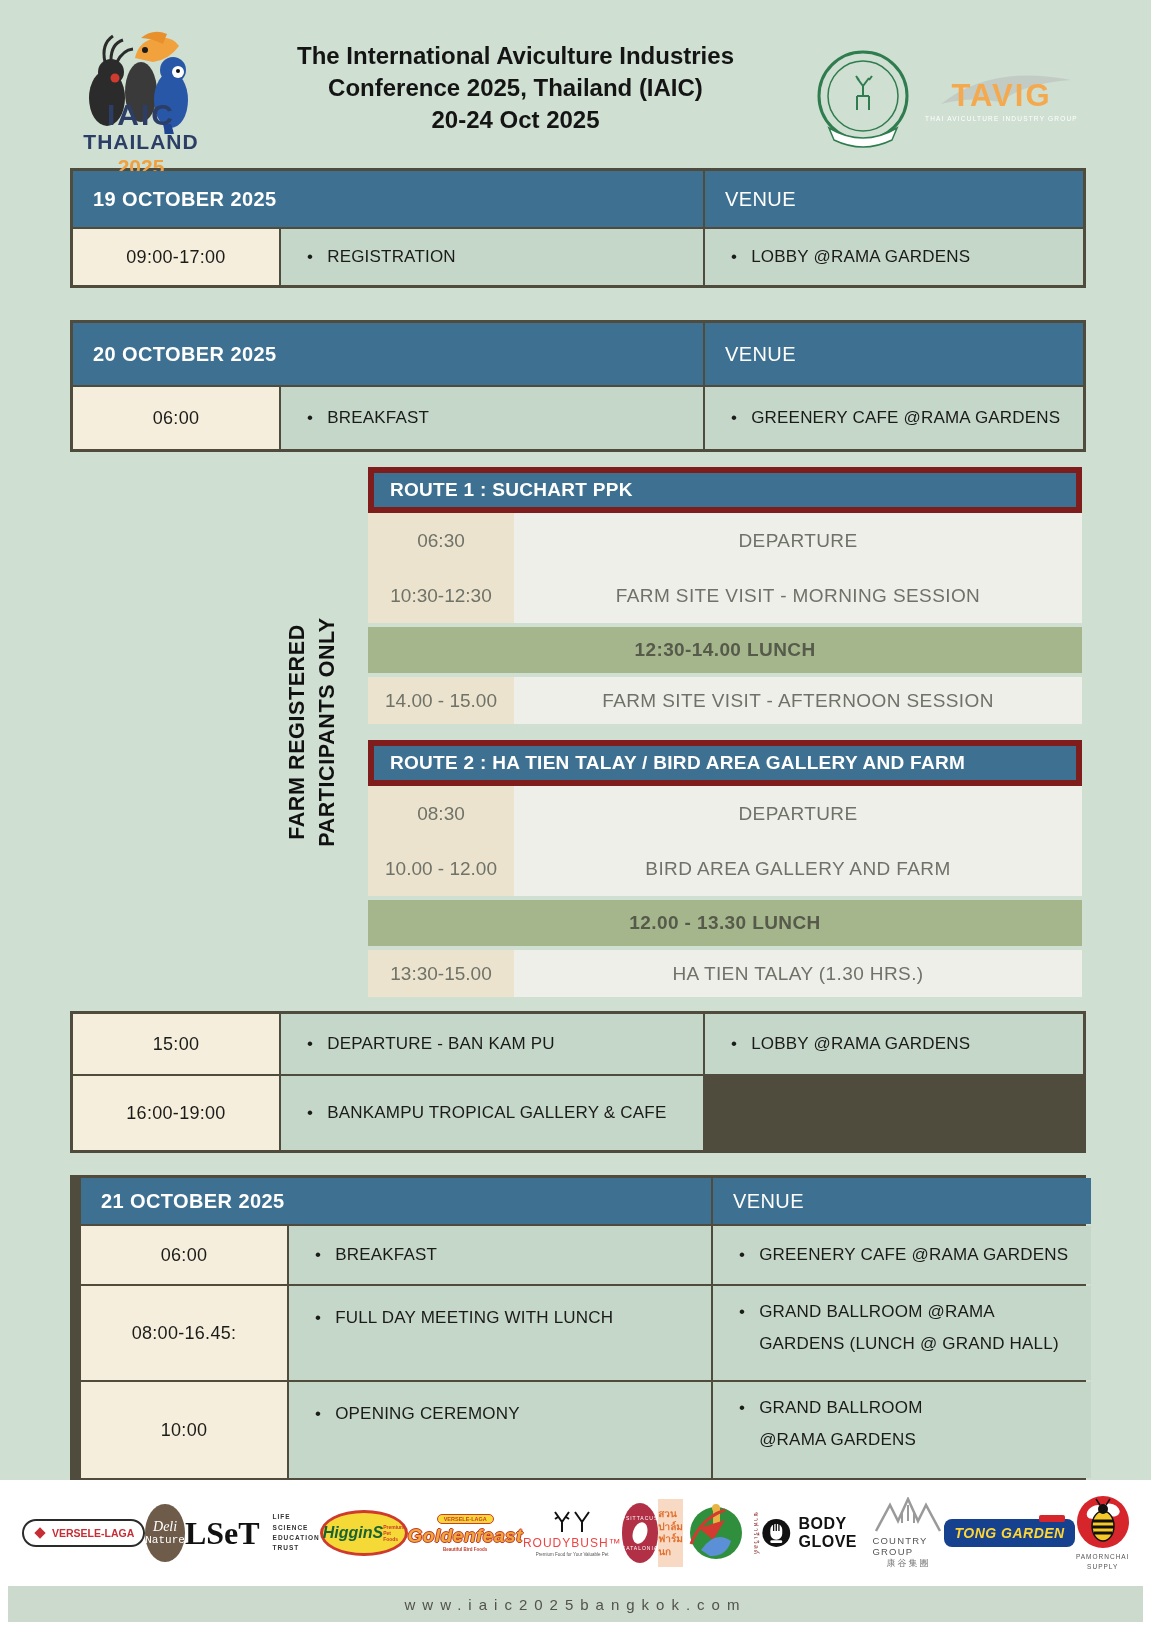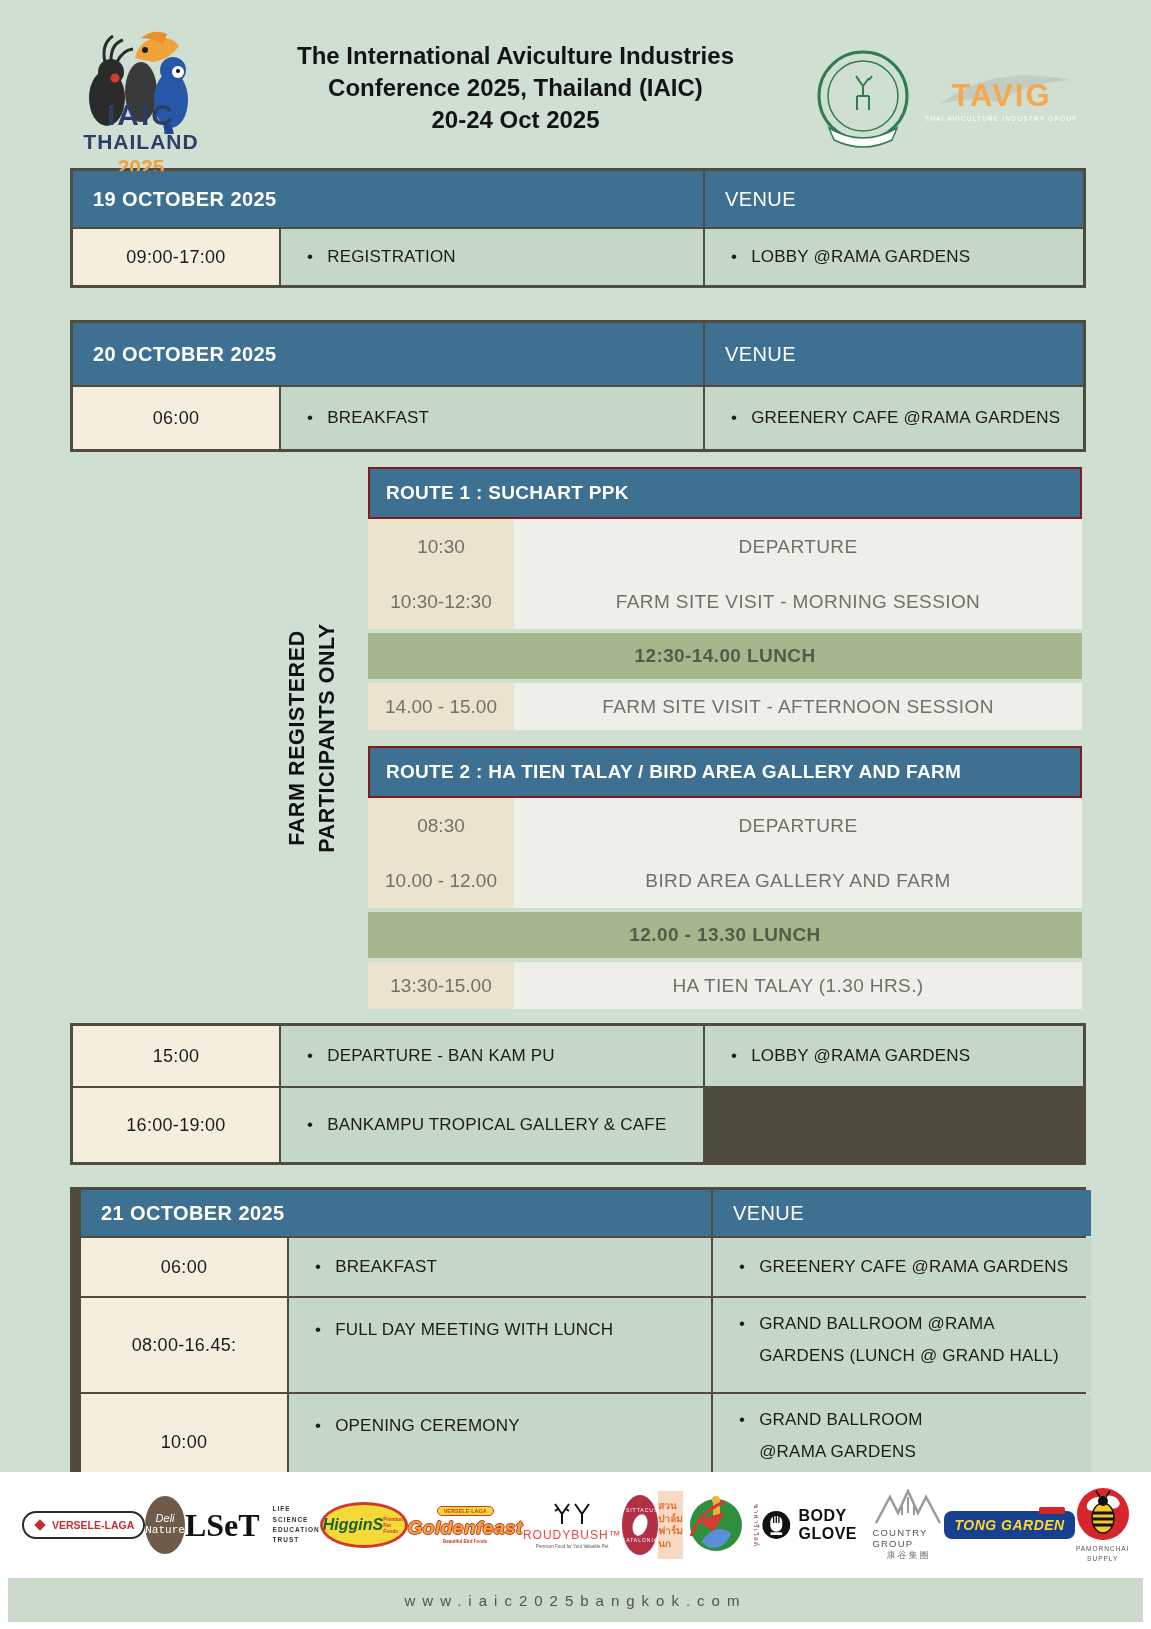--- a/index.html
+++ b/index.html
@@ -41,46 +41,46 @@
   .note{font-size:15px;font-weight:700;color:var(--orange);margin-left:2px;line-height:1.4;}
   .r56>div{min-height:56px;} .r62>div{min-height:62px;}
   .gap32{margin-top:32px;} .gap14{margin-top:14px;} .gap22{margin-top:22px;padding-left:8px;}
 
   
   .farm{position:relative;margin:15px 0 0 70px;width:1016px;}
   .side-label{position:absolute;left:242px;top:50%;transform:translate(-50%,-50%) rotate(-90deg);
               text-align:center;font-weight:700;font-size:21.5px;color:#111;letter-spacing:.6px;
               line-height:1.4;white-space:nowrap;}
   .routes{margin-left:298px;width:714px;}
-  .rhead{height:52px;background:var(--blue);border:2px solid #7f1d1d;color:#fff;display:flex;
+  .rhead{height:46px;background:var(--blue);border:6px solid #7f1d1d;color:#fff;display:flex;
          align-items:center;padding-left:16px;font-size:19px;font-weight:700;letter-spacing:.3px;}
   .rrow{display:grid;grid-template-columns:146px 568px;}
   .rtime{background:var(--rcream);display:flex;align-items:center;justify-content:center;
          color:var(--gray);font-size:19px;min-height:55px;}
   .rtext{background:var(--rcell);display:flex;align-items:center;justify-content:center;
          color:var(--gray);font-size:19px;letter-spacing:.4px;min-height:55px;}
   .lunch{height:46px;background:var(--green);display:flex;align-items:center;justify-content:center;
          color:#565A4A;font-size:19px;font-weight:700;letter-spacing:.4px;margin:4px 0;}
   .route2{margin-top:16px;}
   .rlast .rtime,.rlast .rtext{min-height:47px;}
 
   
   .vip{margin:14px 0 0 72px;font-size:25px;font-weight:800;color:var(--red);letter-spacing:.2px;}
 
   
   .footer{position:absolute;left:0;bottom:0;width:1151px;background:#fff;}
   .logo-row{height:106px;display:flex;align-items:center;justify-content:space-between;padding:0 22px;}
-  .urlbar{height:44px;margin:0 8px 7px;background:#CBDACC;display:flex;align-items:center;
+  .urlbar{height:36px;margin:0 8px 7px;background:#CBDACC;display:flex;align-items:center;
           justify-content:center;color:#53534B;font-size:15px;letter-spacing:7px;}
   .sp{display:flex;flex-direction:column;align-items:center;justify-content:center;}
   .vl-pill{display:flex;align-items:center;gap:5px;border:2px solid #2B2B2B;border-radius:18px;
            padding:5px 9px;color:#C62E36;font-weight:700;font-size:10.5px;white-space:nowrap;}
   .deli{width:66px;height:58px;background:#6F5B49;border-radius:50%;color:#fff;display:flex;
         flex-direction:column;align-items:center;justify-content:center;}
-  .d1{font-family:Liberation Sans, sans-serif;font-style:italic;font-size:11px;line-height:1;}
+  .d1{font-family:Liberation Serif, serif;font-style:italic;font-size:14px;line-height:1;}
   .d2{font-family:Liberation Mono, monospace;font-size:11px;line-height:1.1;}
   .lset{flex-direction:row;gap:13px;align-items:center;}
   .lset-big{font-family:"Liberation Serif",serif;font-size:32px;font-weight:700;color:#111;line-height:1;}
   .lset-cap{font-size:6.5px;color:#333;letter-spacing:1px;line-height:1.6;white-space:pre-line;font-weight:700;}
   .hig{width:92px;height:46px;background:#F4D937;border:3px solid #CE3A2E;border-radius:50%;
        display:flex;flex-direction:row;align-items:center;justify-content:center;}
   .hig-name{font-size:16px;font-weight:800;font-style:italic;color:#18632F;line-height:1;}
   .hig-cap{font-size:5px;color:#CE3A2E;font-weight:700;}
   .gf-pill{font-size:5.5px;color:#CE3A2E;border:1px solid #CE3A2E;border-radius:8px;padding:1px 6px;
            font-weight:700;margin-bottom:1px;background:#F4D937;}
@@ -192,21 +192,21 @@
 
   <div class="farm">
     <div class="side-label">
       <div>FARM REGISTERED</div>
       <div>PARTICIPANTS ONLY</div>
     </div>
     <div class="routes">
       <div>
         <div class="rhead">ROUTE 1 : SUCHART PPK</div>
         <div class="rrow">
-          <div class="rtime">10:30</div>
+          <div class="rtime">06:30</div>
           <div class="rtext">DEPARTURE</div>
         </div>
         <div class="rrow">
           <div class="rtime">10:30-12:30</div>
           <div class="rtext">FARM SITE VISIT - MORNING SESSION</div>
         </div>
         <div class="lunch">12:30-14.00 LUNCH</div>
         <div class="rrow rlast">
           <div class="rtime">14.00 - 15.00</div>
           <div class="rtext">FARM SITE VISIT - AFTERNOON SESSION</div>

